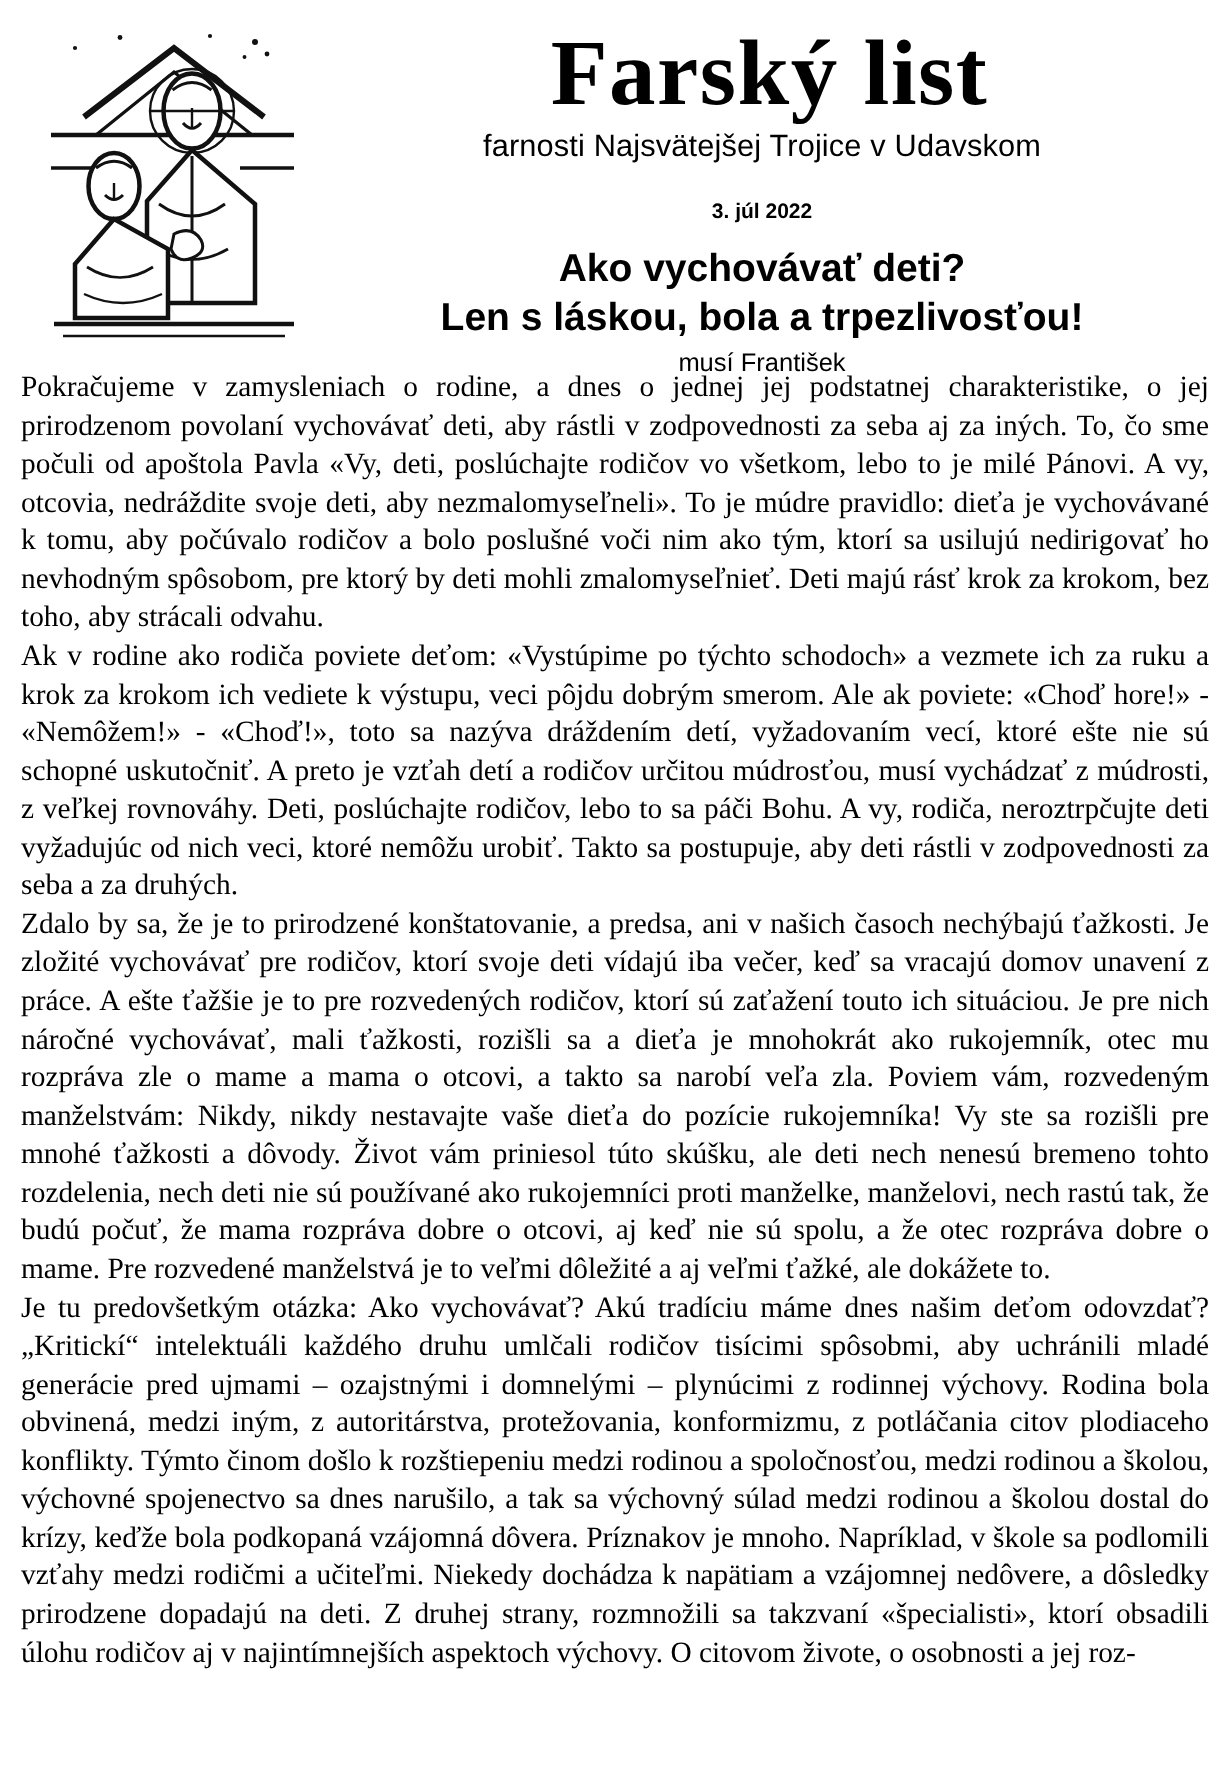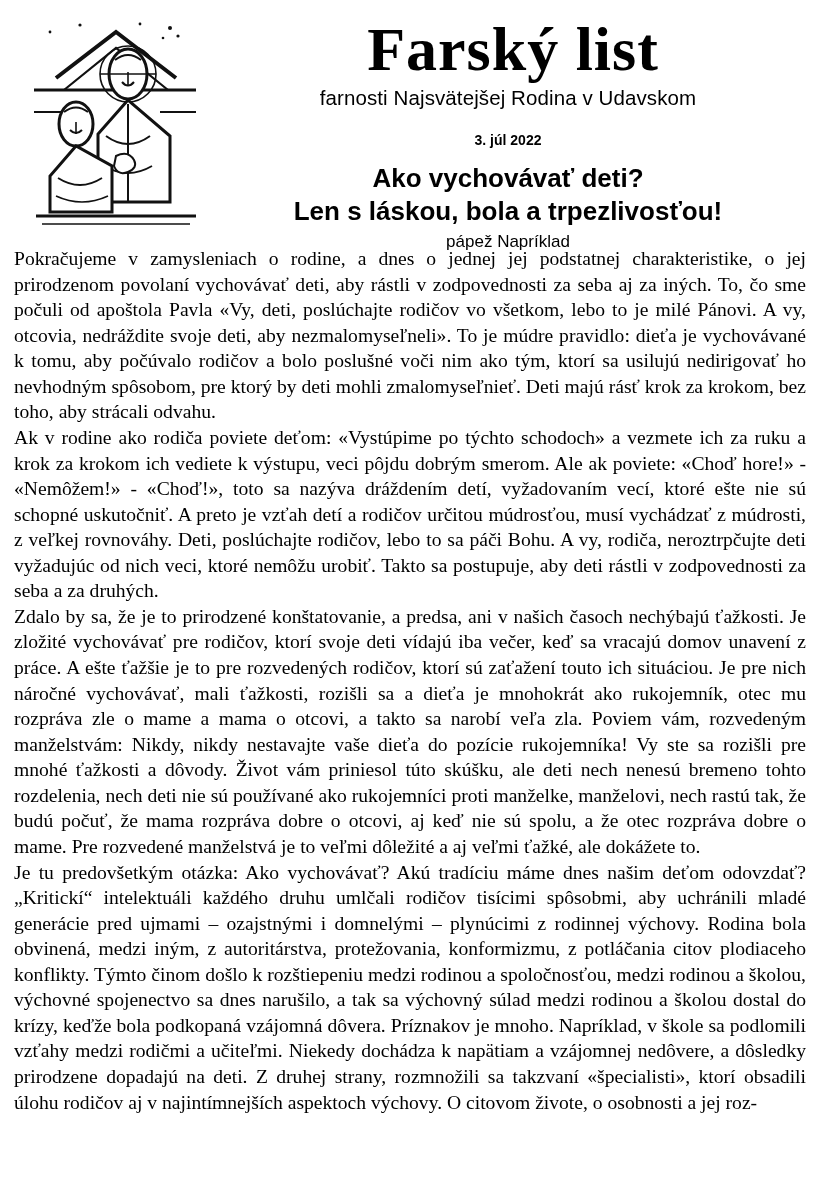--- a/index.html
+++ b/index.html
@@ -139,27 +139,27 @@
           <path d="M96 140 q12 -6 18 4 q4 8 -6 12 q-10 4 -14 -6 z" stroke-width="2" fill="#fff"></path>
 
           <path d="M16 200 L176 200" stroke-width="3"></path>
           <path d="M22 208 L170 208" stroke-width="1.6"></path>
         </g>
       </svg>
     </div>
 
     <div class="head-text">
       <div class="paper-title">Farský list</div>
-      <div class="paper-sub">farnosti Najsvätejšej Rodina v Udavskom</div>
+      <div class="paper-sub">farnosti Najsvätejšej Trojice v Udavskom</div>
       <div class="issue-date">3. júl 2022</div>
       <div class="headline">
         <div>Ako vychovávať deti?</div>
         <div>Len s láskou, bola a trpezlivosťou!</div>
       </div>
-      <div class="byline">pápež Napríklad</div>
+      <div class="byline">musí František</div>
     </div>
   </div>
 
   <div class="article">
     <p>Pokračujeme v zamysleniach o rodine, a dnes o jednej jej podstatnej charakteristike, o jej prirodzenom povolaní vychovávať deti, aby rástli v zodpovednosti za seba aj za iných. To, čo sme počuli od apoštola Pavla «Vy, deti, poslúchajte rodičov vo všetkom, lebo to je milé Pánovi. A vy, otcovia, nedráždite svoje deti, aby nezmalomyseľneli». To je múdre pravidlo: dieťa je vychovávané k tomu, aby počúvalo rodičov a bolo poslušné voči nim ako tým, ktorí sa usilujú nedirigovať ho nevhodným spôsobom, pre ktorý by deti mohli zmalomyseľnieť. Deti majú rásť krok za krokom, bez toho, aby strácali odvahu.</p>
     <p>Ak v rodine ako rodiča poviete deťom: «Vystúpime po týchto schodoch» a vezmete ich za ruku a krok za krokom ich vediete k výstupu, veci pôjdu dobrým smerom. Ale ak poviete: «Choď hore!» - «Nemôžem!» - «Choď!», toto sa nazýva dráždením detí, vyžadovaním vecí, ktoré ešte nie sú schopné uskutočniť. A preto je vzťah detí a rodičov určitou múdrosťou, musí vychádzať z múdrosti, z veľkej rovnováhy. Deti, poslúchajte rodičov, lebo to sa páči Bohu. A vy, rodiča, neroztrpčujte deti vyžadujúc od nich veci, ktoré nemôžu urobiť. Takto sa postupuje, aby deti rástli v zodpovednosti za seba a za druhých.</p>
     <p>Zdalo by sa, že je to prirodzené konštatovanie, a predsa, ani v našich časoch nechýbajú ťažkosti. Je zložité vychovávať pre rodičov, ktorí svoje deti vídajú iba večer, keď sa vracajú domov unavení z práce. A ešte ťažšie je to pre rozvedených rodičov, ktorí sú zaťažení touto ich situáciou. Je pre nich náročné vychovávať, mali ťažkosti, rozišli sa a dieťa je mnohokrát ako rukojemník, otec mu rozpráva zle o mame a mama o otcovi, a takto sa narobí veľa zla. Poviem vám, rozvedeným manželstvám: Nikdy, nikdy nestavajte vaše dieťa do pozície rukojemníka! Vy ste sa rozišli pre mnohé ťažkosti a dôvody. Život vám priniesol túto skúšku, ale deti nech nenesú bremeno tohto rozdelenia, nech deti nie sú používané ako rukojemníci proti manželke, manželovi, nech rastú tak, že budú počuť, že mama rozpráva dobre o otcovi, aj keď nie sú spolu, a že otec rozpráva dobre o mame. Pre rozvedené manželstvá je to veľmi dôležité a aj veľmi ťažké, ale dokážete to.</p>
     <p>Je tu predovšetkým otázka: Ako vychovávať? Akú tradíciu máme dnes našim deťom odovzdať? „Kritickí“ intelektuáli každého druhu umlčali rodičov tisícimi spôsobmi, aby uchránili mladé generácie pred ujmami – ozajstnými i domnelými – plynúcimi z rodinnej výchovy. Rodina bola obvinená, medzi iným, z autoritárstva, protežovania, konformizmu, z potláčania citov plodiaceho konflikty. Týmto činom došlo k rozštiepeniu medzi rodinou a spoločnosťou, medzi rodinou a školou, výchovné spojenectvo sa dnes narušilo, a tak sa výchovný súlad medzi rodinou a školou dostal do krízy, keďže bola podkopaná vzájomná dôvera. Príznakov je mnoho. Napríklad, v škole sa podlomili vzťahy medzi rodičmi a učiteľmi. Niekedy dochádza k napätiam a vzájomnej nedôvere, a dôsledky prirodzene dopadajú na deti. Z druhej strany, rozmnožili sa takzvaní «špecialisti», ktorí obsadili úlohu rodičov aj v najintímnejších aspektoch výchovy. O citovom živote, o osobnosti a jej roz-</p>
   </div>
 

